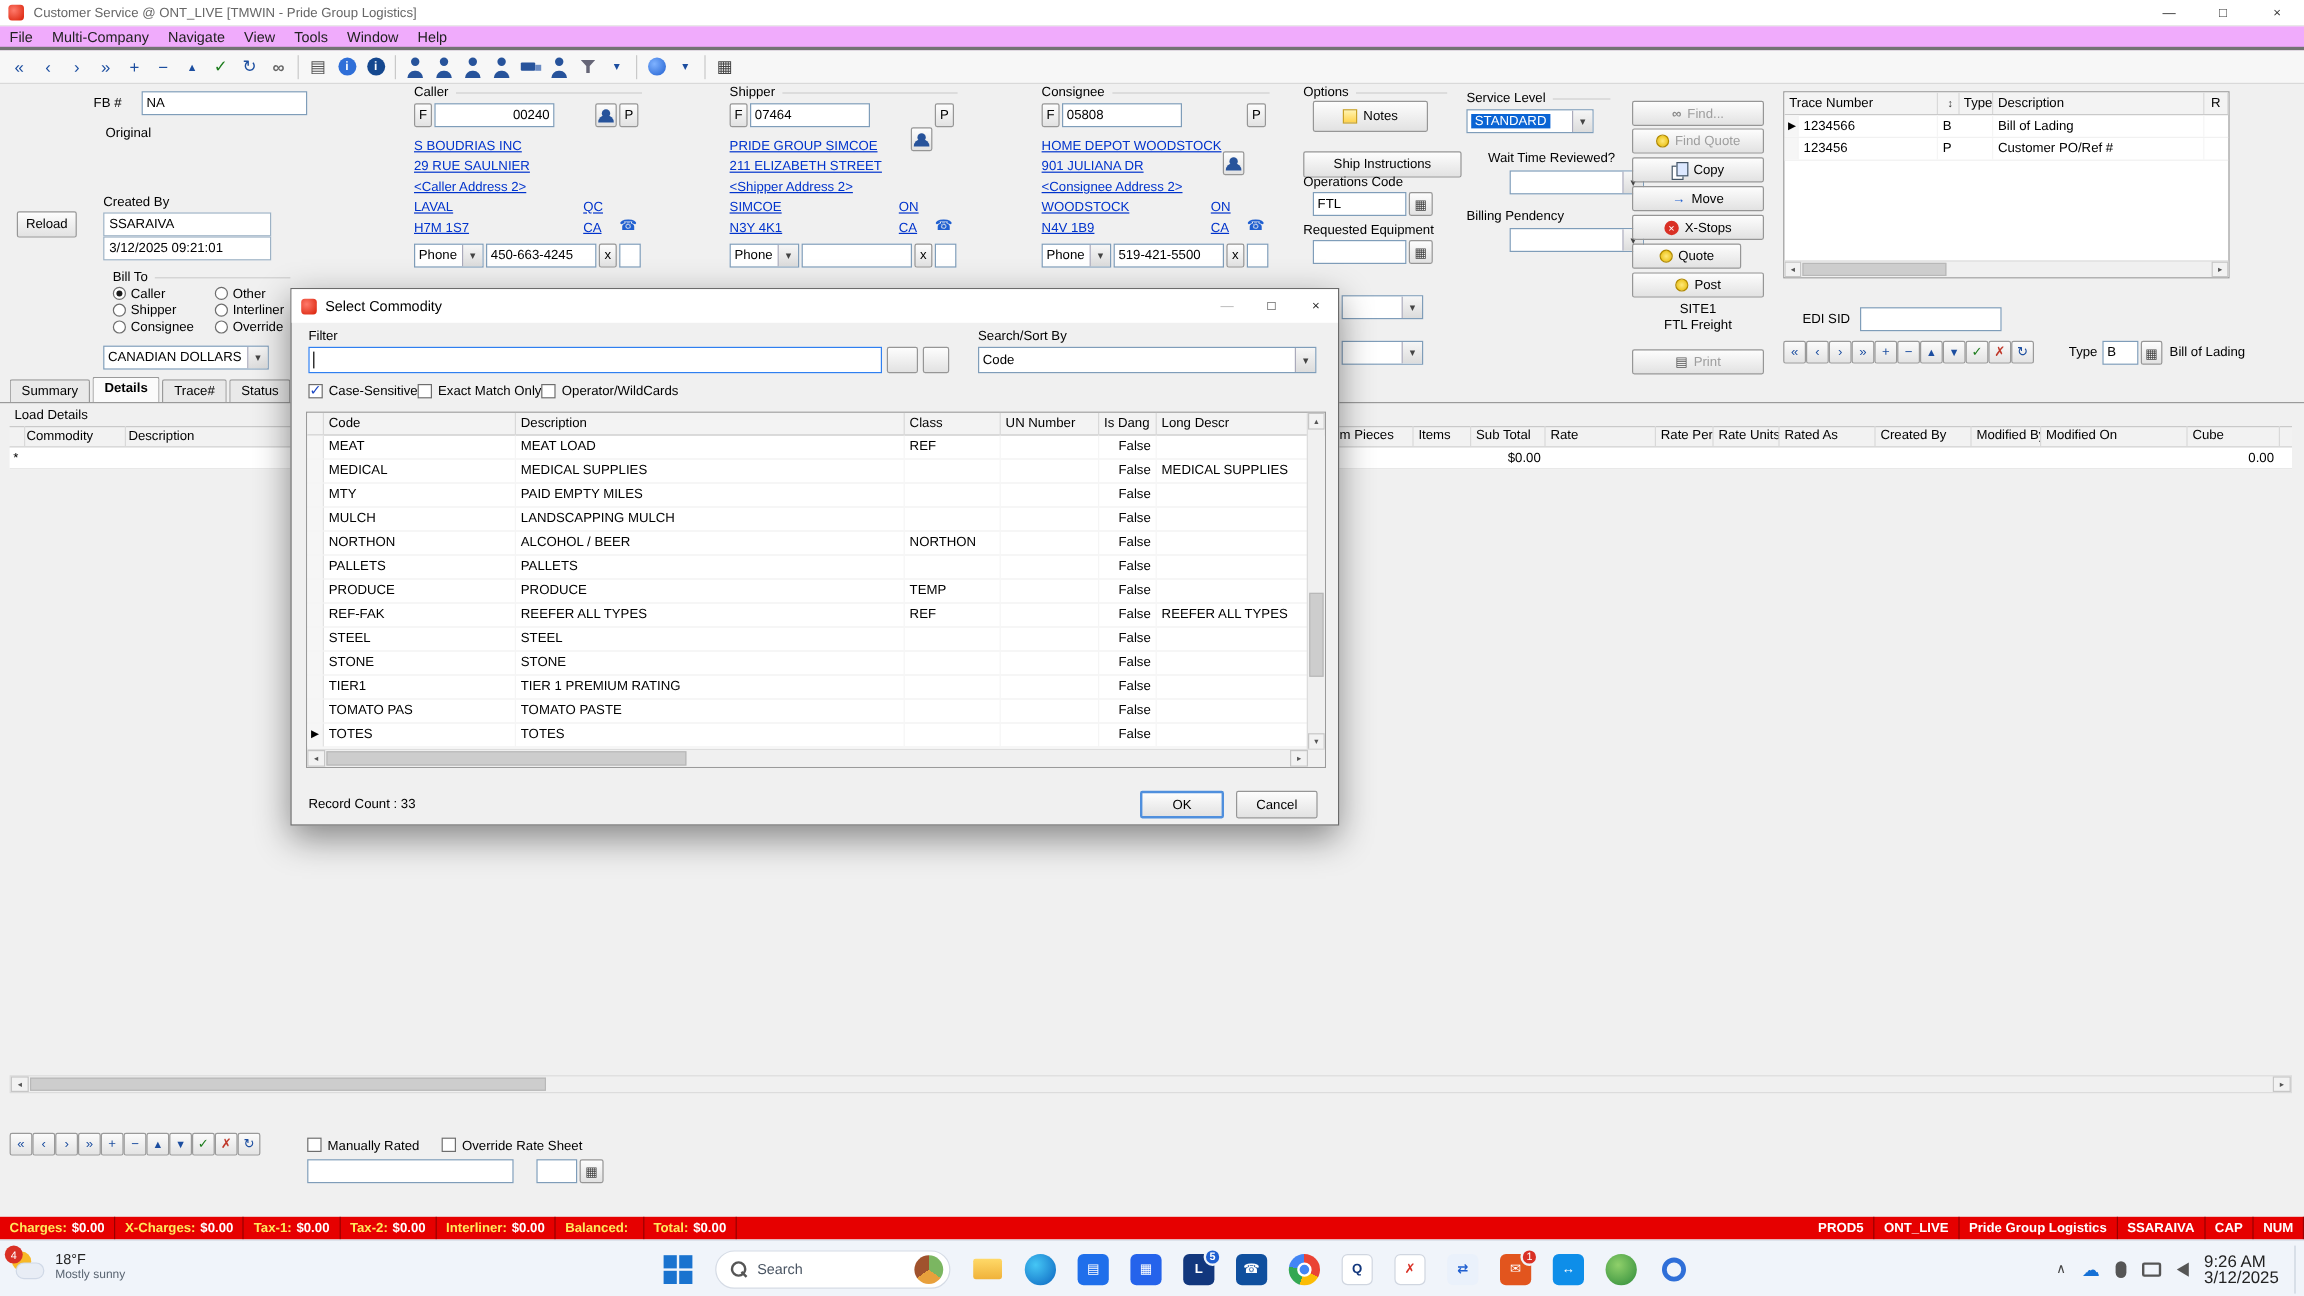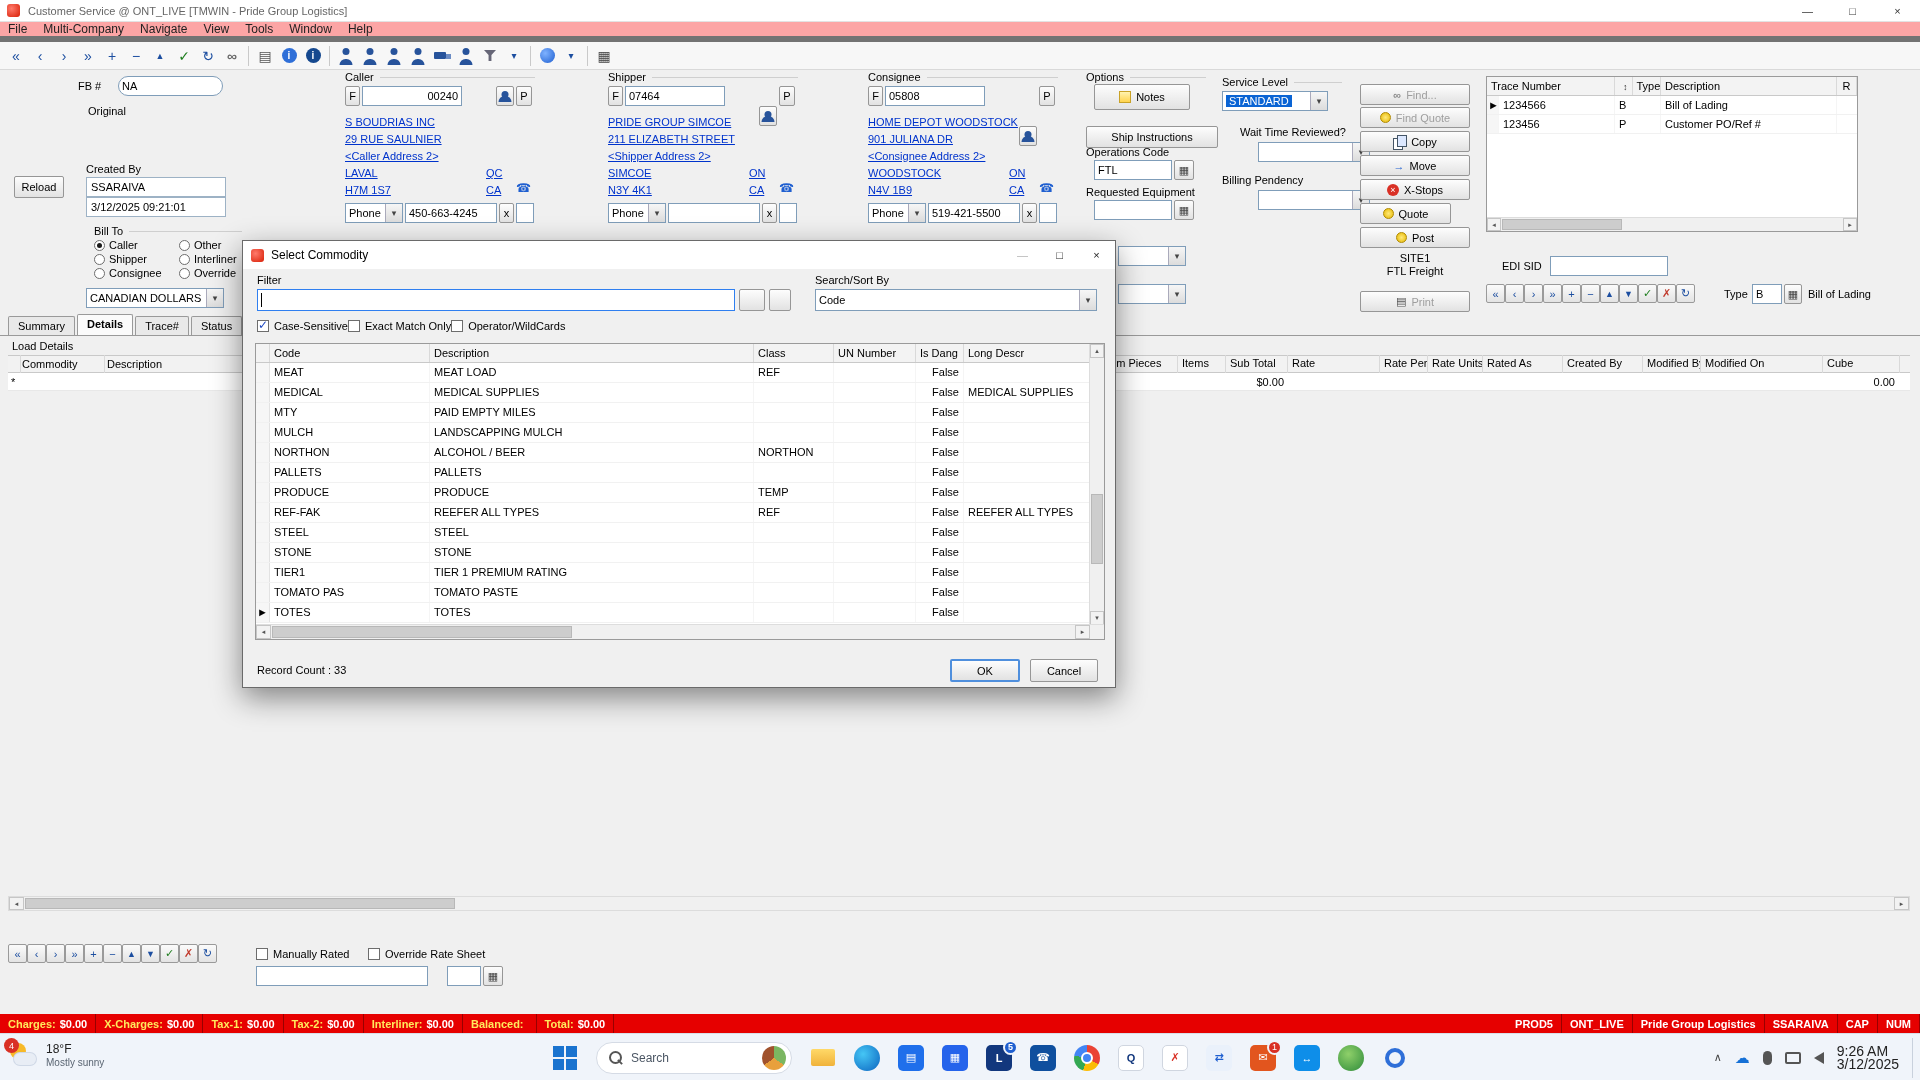--- a/index.html
+++ b/index.html
@@ -19,21 +19,21 @@
   .radio{display:inline-block;width:11px;height:11px;border:1px solid #6d6d6d;border-radius:50%;background:#fff;vertical-align:-2px;margin-right:4px;position:relative;}
   .radio.active{}
   .radio.active::after{content:"";position:absolute;inset:2px;background:#1a1a1a;border-radius:50%;}
   .cb{display:inline-block;width:12px;height:12px;border:1px solid #6d6d6d;background:#fff;vertical-align:-2px;margin-right:5px;position:relative;flex:none;}
   .cb.checked::after{content:"✓";position:absolute;left:0;top:-3px;font-size:12px;font-weight:bold;color:#1b46c2;}
   
   .titlebar{position:absolute;left:0;top:0;right:0;height:22px;background:#fff;display:flex;align-items:center;border-bottom:1px solid #e3e3e3;}
   .app-ic{width:13px;height:13px;border-radius:3px;background:radial-gradient(circle at 35% 35%,#ff7a6b,#d81e05);flex:none;}
   .title-text{margin-left:8px;font-size:11px;color:#666;text-align:right;}
   .winbtn{width:45px;height:22px;display:flex;align-items:center;justify-content:center;color:#333;font-size:11px;}
-  .menubar{position:absolute;left:0;top:22px;right:0;height:20px;background:#fca5a5;display:flex;align-items:center;border-bottom:6px solid #737373;}
+  .menubar{position:absolute;left:0;top:22px;right:0;height:20px;background:#f0abfc;display:flex;align-items:center;border-bottom:3px solid #737373;}
   .menubar span{padding:0 8px;font-size:12px;color:#222;}
   .toolbar{position:absolute;left:0;top:42px;right:0;height:28px;background:#f7f7f7;border-bottom:1px solid #d9d9d9;display:flex;align-items:center;padding-left:4px;}
   .tbtn{width:24px;height:24px;display:flex;align-items:center;justify-content:center;font-size:14px;color:#1c4ea0;border-radius:3px;position:relative;}
   .tb-sep{width:1px;height:20px;background:#c9c9c9;margin:0 4px;}
   
   .g-first::before{content:"«";} .g-prev::before{content:"‹";} .g-next::before{content:"›";} .g-last::before{content:"»";}
   .g-plus::before{content:"+";} .g-minus::before{content:"−";} .g-up::before{content:"▲";font-size:9px;} .g-down::before{content:"▼";font-size:9px;}
   .g-check::before{content:"✓";color:#1e7d1e;} .g-xx::before{content:"✗";color:#c0392b;} .g-refresh::before{content:"↻";}
   .g-caret::before{content:"▾";font-size:10px;} .g-print::before{content:"▤";color:#555;} .g-glasses::before{content:"∞";color:#666;font-weight:bold;}
   .g-grid::before{content:"▦";color:#444;} .g-phone::before{content:"☎";color:#1f5fd0;font-size:12px;}
@@ -175,21 +175,21 @@
     <span class="tb-sep"></span>
     <span class="tbtn">
         <span class="g-globe"></span>
       </span>
     <span class="tbtn g-caret"></span>
     <span class="tb-sep"></span>
     <span class="tbtn g-grid"></span>
   </div>
 
   <span class="lbl" style="left:78px;top:80px">FB #</span>
-  <input class="inp" style="left: 118px; top: 76px; width: 105px; border-radius: 10px;" value="NA">
+  <input class="inp" style="left: 118px; top: 76px; width: 138px;" value="NA">
   <span class="lbl" style="left:88px;top:105px">Original</span>
   <div class="btn" style="left:14px;top:176px;width:50px;height:22px">Reload</div>
   <span class="lbl" style="left:86px;top:163px">Created By</span>
   <div class="abs ro" style="left:86px;top:177px;width:140px;height:20px;padding:3px 4px">SSARAIVA</div>
   <div class="abs ro" style="left:86px;top:197px;width:140px;height:20px;padding:3px 4px">3/12/2025 09:21:01</div>
   <div class="sec-label" style="left:94px;top:225px;width:148px">
       <span>Bill To</span>
     </div>
   <div class="abs" style="left:94px;top:239px;width:150px;display:grid;grid-template-rows:repeat(3,14px);grid-auto-flow:column;column-gap:10px">
 

